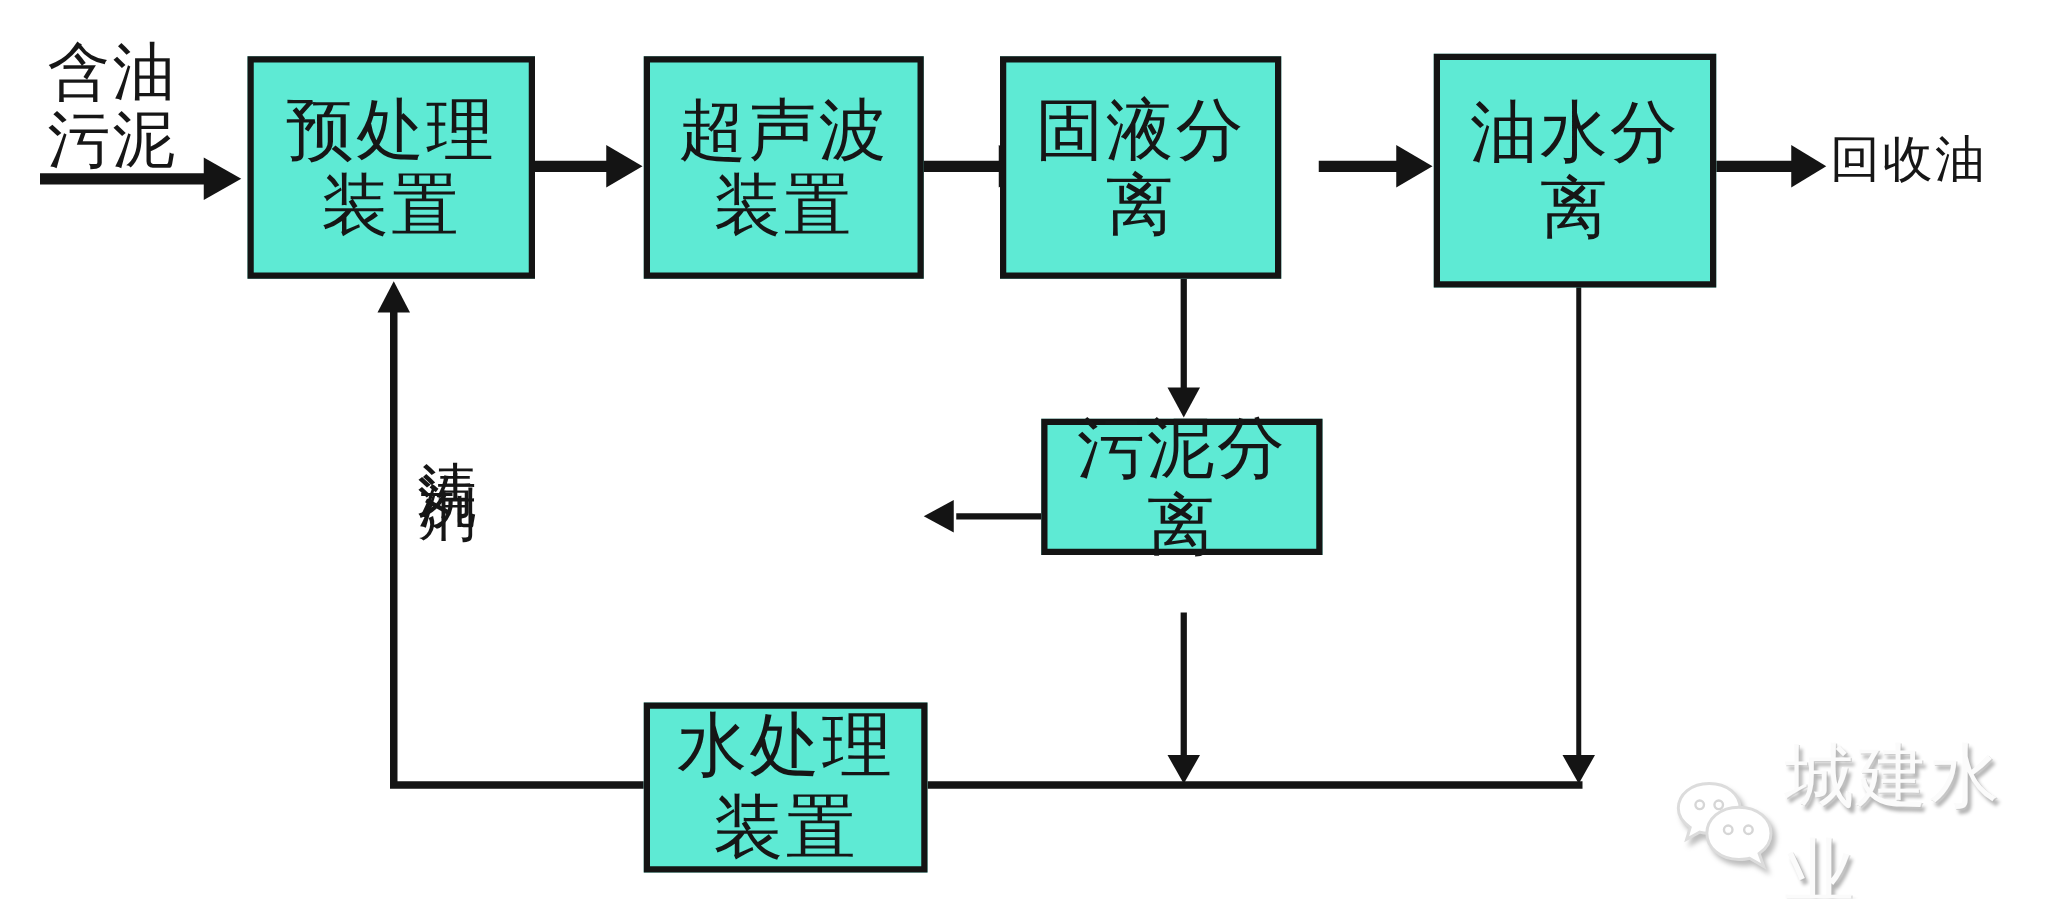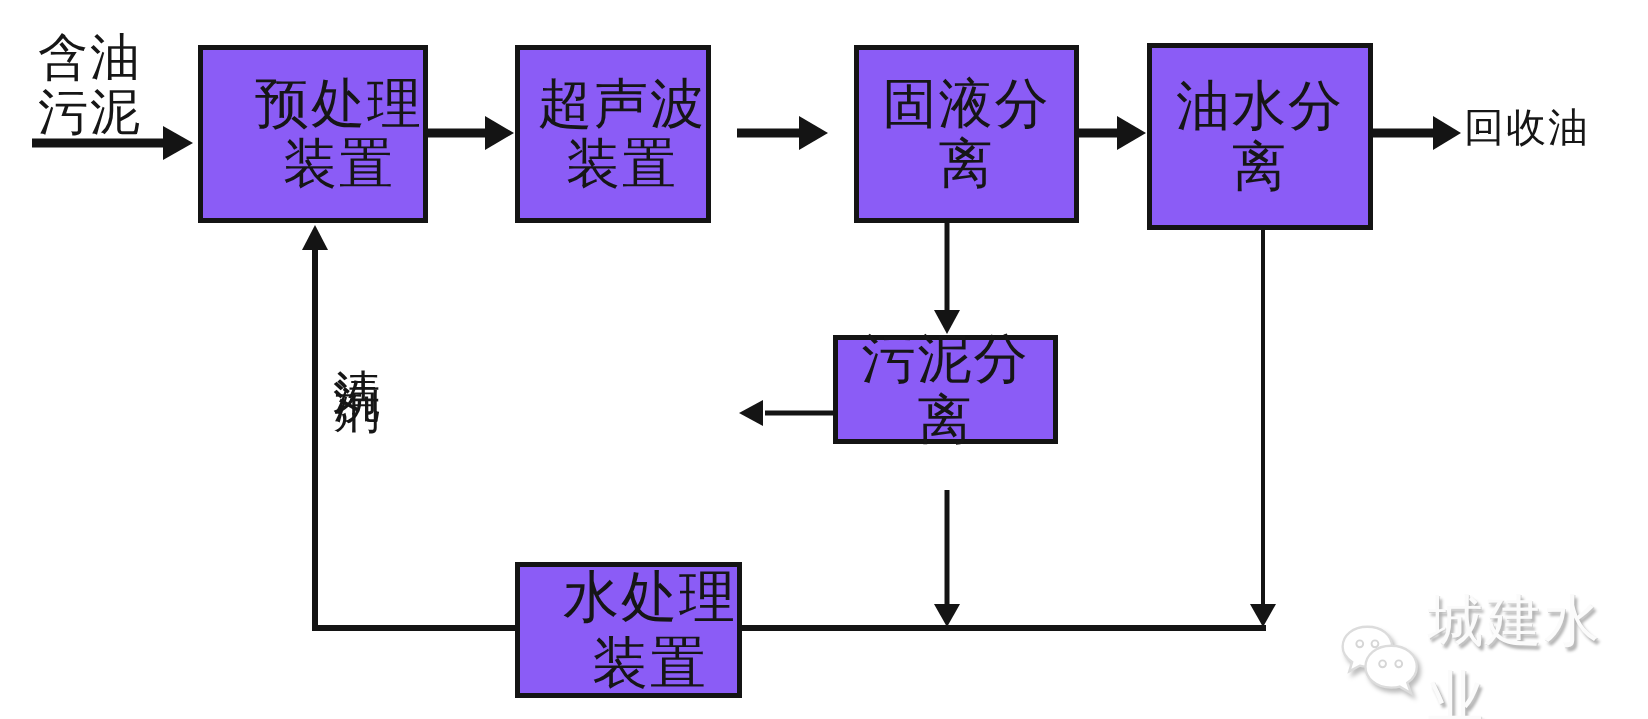--- a/index.html
+++ b/index.html
@@ -27,24 +27,24 @@
     fill: none;
   }
   .connectors polygon {
     fill: #141414;
     stroke: none;
   }
   .node {
     position: absolute;
     box-sizing: border-box;
     border: 5px solid #141414;
-    background: #8b5cf6;
+    background: #5eead4;
     display: flex;
     align-items: center;
-    justify-content: flex-end;
+    justify-content: center;
     text-align: center;
     white-space: pre-line;
     font-size: 54px;
     line-height: 1.12;
     letter-spacing: 2px;
   }
   .node.small-text { font-size: 56px; line-height: 1.18; }
   .flabel {
     position: absolute;
     white-space: pre-line;
@@ -134,26 +134,26 @@
       <polyline points="515,628 315,628 315,248" stroke-width="6"></polyline>
       <polygon points="302,250 328,250 315,225"></polygon>
     </g>
   </svg>
 
   <div class="node" style="left:198px; top:45px; width:230px; height:178px;">
     <span>预处理
 装置</span>
   </div>
 
-  <div class="node" style="left:515px; top:45px; width:196px; height:178px;">
+  <div class="node" style="left:515px; top:45px; width:224px; height:178px;">
     <span>超声波
 装置</span>
   </div>
 
-  <div class="node" style="left:854px; top:45px; width:225px; height:178px;">
+  <div class="node" style="left:800px; top:45px; width:225px; height:178px;">
     <span>固液分离</span>
   </div>
 
   <div class="node" style="left:1147px; top:43px; width:226px; height:187px;">
     <span>油水分离</span>
   </div>
 
   <div class="node" style="left:833px; top:335px; width:225px; height:109px;">
     <span>污泥分离</span>
   </div>

